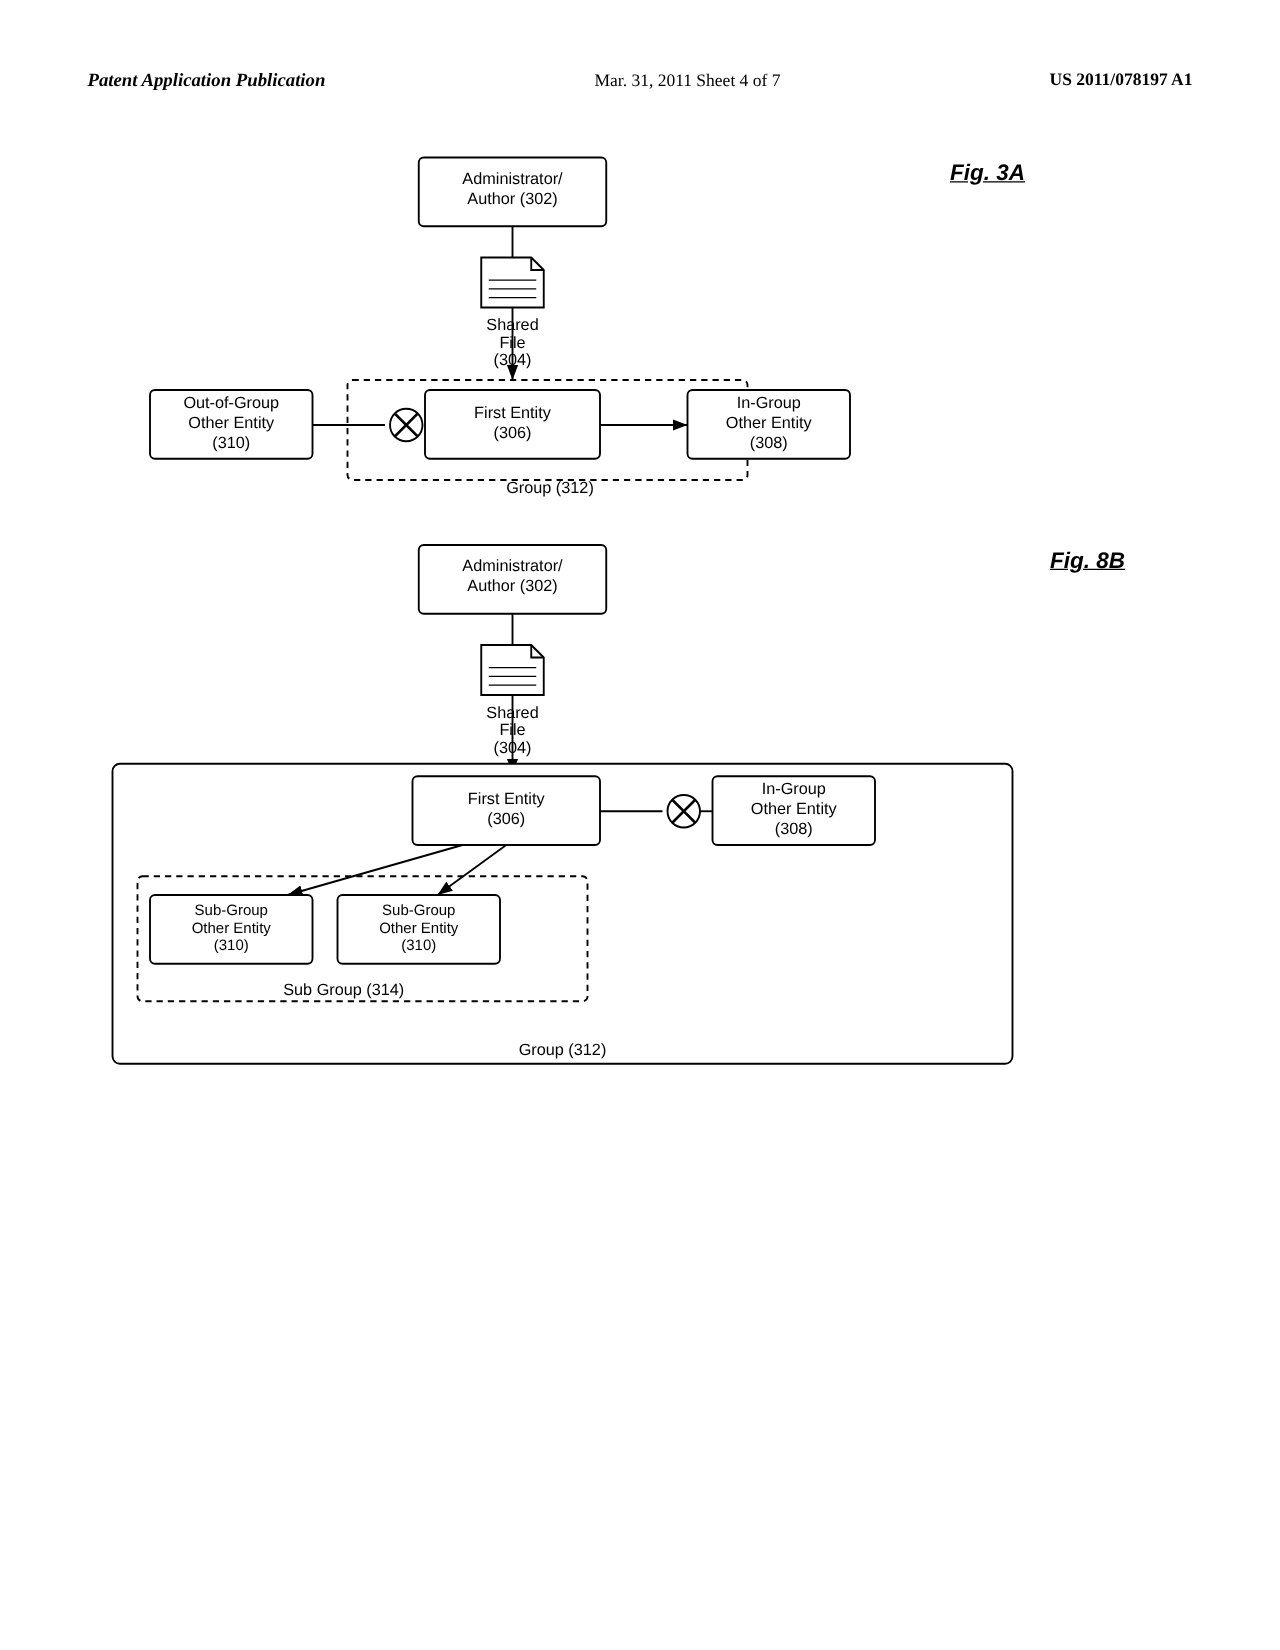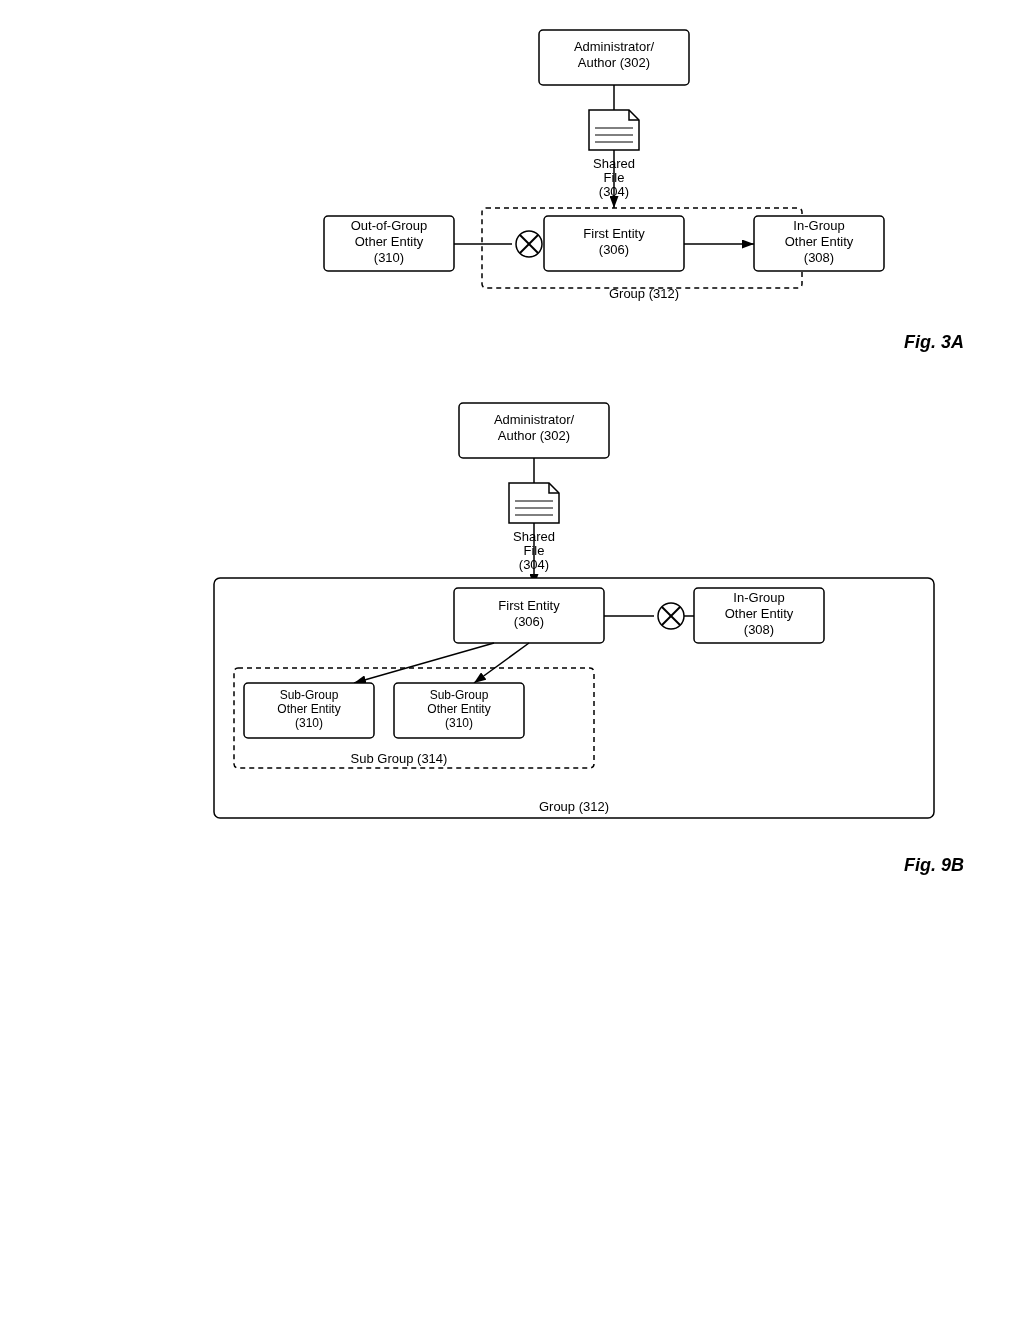--- a/index.html
+++ b/index.html
@@ -50,24 +50,25 @@
       padding: 20px 60px;
       display: flex;
       flex-direction: column;
       align-items: center;
       gap: 0px;
     }
 
     
     .fig3a-container {
       display: flex;
-      flex-direction: column;
-      align-items: flex-end;
+      flex-direction: row;
+      align-items: flex-start;
       width: 100%;
       margin-bottom: 10px;
+      text-decoration: underline;
     }
 
     .fig-label {
       font-size: 18px;
       font-weight: bold;
       font-style: italic;
       margin-top: 12px;
       margin-bottom: 30px;
       font-family: Arial, sans-serif;
     }
@@ -115,20 +116,25 @@
       fill: white;
       stroke: black;
       stroke-width: 1.5;
     }
   </style>
 </head>
 <body>
 
 <div class="page">
 
+  <div class="header">
+    <div class="header-left">Patent Application Publication</div>
+    <div class="header-center">Mar. 31, 2011  Sheet 4 of 7</div>
+    <div class="header-right">US 2011/078197 A1</div>
+  </div>
 
   <div class="diagrams-area">
 
     <div class="fig3a-container">
       <svg class="diagram-svg" width="700" height="300" viewBox="0 0 700 300">
         <defs>
           <marker id="arrowhead" markerWidth="8" markerHeight="6" refX="8" refY="3" orient="auto">
             <polygon points="0 0, 8 3, 0 6" fill="black"></polygon>
           </marker>
           <marker id="arrowhead2" markerWidth="8" markerHeight="6" refX="8" refY="3" orient="auto">
@@ -248,17 +254,17 @@
         <text x="275" y="306" class="text-label-sm">Sub-Group</text>
         <text x="275" y="320" class="text-label-sm">Other Entity</text>
         <text x="275" y="334" class="text-label-sm">(310)</text>
 
         <text x="215" y="370" class="text-label">Sub Group (314)</text>
 
         <text x="390" y="418" class="text-label">Group (312)</text>
 
       </svg>
 
-      <div class="fig-label">Fig. 9B</div>
+      <div class="fig-label">Fig. 8B</div>
     </div>
 
   </div>
 </div>
 
 </body></html>

